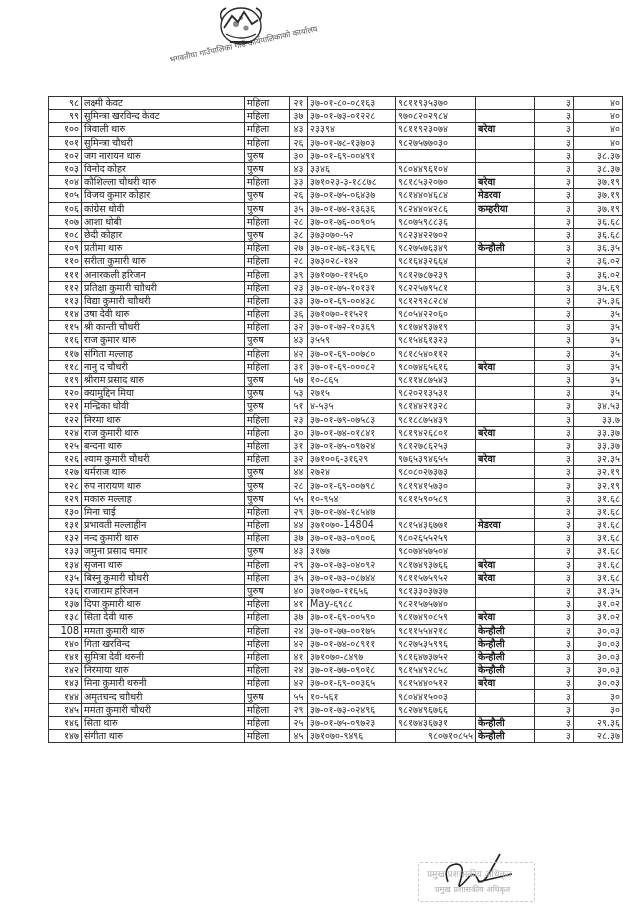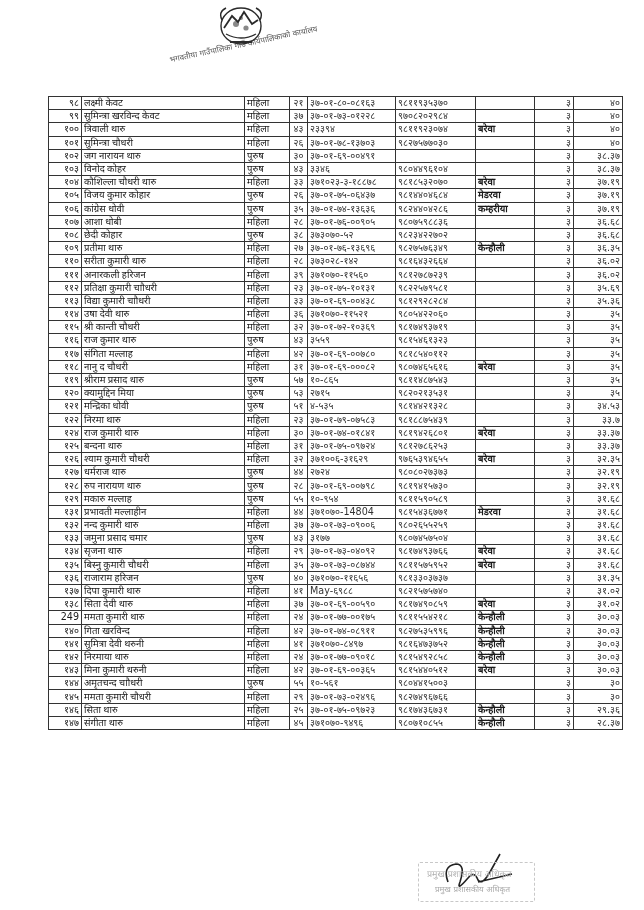--- a/index.html
+++ b/index.html
@@ -11,21 +11,21 @@
   table.list { position:absolute; left:48px; top:60px; border-collapse:collapse; table-layout:fixed; width:566px;margin-top:36px; }
   table.list td { border:1px solid #333; height:12.2px; padding:0 2px; font-size:9.6px; line-height:12px;
                   white-space:nowrap; overflow:hidden; }
   td.sn { width:28px; text-align:right; }
   td.name { width:158px; font-size:10.4px;font-family:Liberation Serif, serif; }
   td.gender { width:40px; font-size:10.4px; }
   td.age { width:13px; text-align:center; font-size:8.6px; color:#333; }
   td.cit { width:83px; font-size:8.4px; color:#333; }
   td.cit.r { text-align:left; }
   td.phone { width:75px; font-size:8.4px; color:#333; }
-  td.phone.r { text-align:left; }
+  td.phone.r { text-align:right; }
   td.caste { width:54px; font-size:10px;font-weight:bold; }
   td.num { width:34px; text-align:right; font-size:8.6px; color:#333; }
   td.score { width:44px; text-align:right; font-size:8.6px; color:#333; }
   .stamp { position:absolute; left:418px; top:862px; width:115px; height:38px; border:1px dashed #c8c8c8;
            border-radius:2px; }
   .stamp-l1 { position:absolute; left:8px; top:4px; font-size:9px; color:#b0b0b0; white-space:nowrap; }
   .stamp-l2 { position:absolute; left:16px; top:20px; font-size:8px; color:#a8a8a8; white-space:nowrap; }
   .signature { position:absolute; left:438px; top:852px; width:80px; height:46px; }
 </style>
 </head>
@@ -384,20 +384,31 @@
         <td class="name">मकारु मल्लाह</td>
         <td class="gender">पुरुष</td>
         <td class="age">५५</td>
         <td class="cit">१०-९५४</td>
         <td class="phone">९८११५९०५८९</td>
         <td class="caste"></td>
         <td class="num">३</td>
         <td class="score">३१.६८</td>
       </tr>
       <tr>
+        <td class="sn">१३०</td>
+        <td class="name">मिना चाई</td>
+        <td class="gender">महिला</td>
+        <td class="age">२९</td>
+        <td class="cit">३७-०१-७४-१८५४७</td>
+        <td class="phone"></td>
+        <td class="caste"></td>
+        <td class="num">३</td>
+        <td class="score">३१.६८</td>
+      </tr>
+      <tr>
         <td class="sn">१३१</td>
         <td class="name">प्रभावती मल्लाहीन</td>
         <td class="gender">महिला</td>
         <td class="age">४४</td>
         <td class="cit">३७१०७०-14804</td>
         <td class="phone">९८१५४३६७७१</td>
         <td class="caste">मेडरवा</td>
         <td class="num">३</td>
         <td class="score">३१.६८</td>
       </tr>
@@ -472,21 +483,21 @@
         <td class="name">सिता देवी थारु</td>
         <td class="gender">महिला</td>
         <td class="age">३७</td>
         <td class="cit">३७-०१-६९-००५९०</td>
         <td class="phone">९८१७४९०८५९</td>
         <td class="caste">बरेवा</td>
         <td class="num">३</td>
         <td class="score">३१.०२</td>
       </tr>
       <tr>
-        <td class="sn">249</td>
+        <td class="sn">108</td>
         <td class="name">ममता कुमारी थारु</td>
         <td class="gender">महिला</td>
         <td class="age">२४</td>
         <td class="cit">३७-०१-७७-००१७५</td>
         <td class="phone">९८११५५४२१८</td>
         <td class="caste">केन्हौली</td>
         <td class="num">३</td>
         <td class="score">३०.०३</td>
       </tr>
       <tr>

